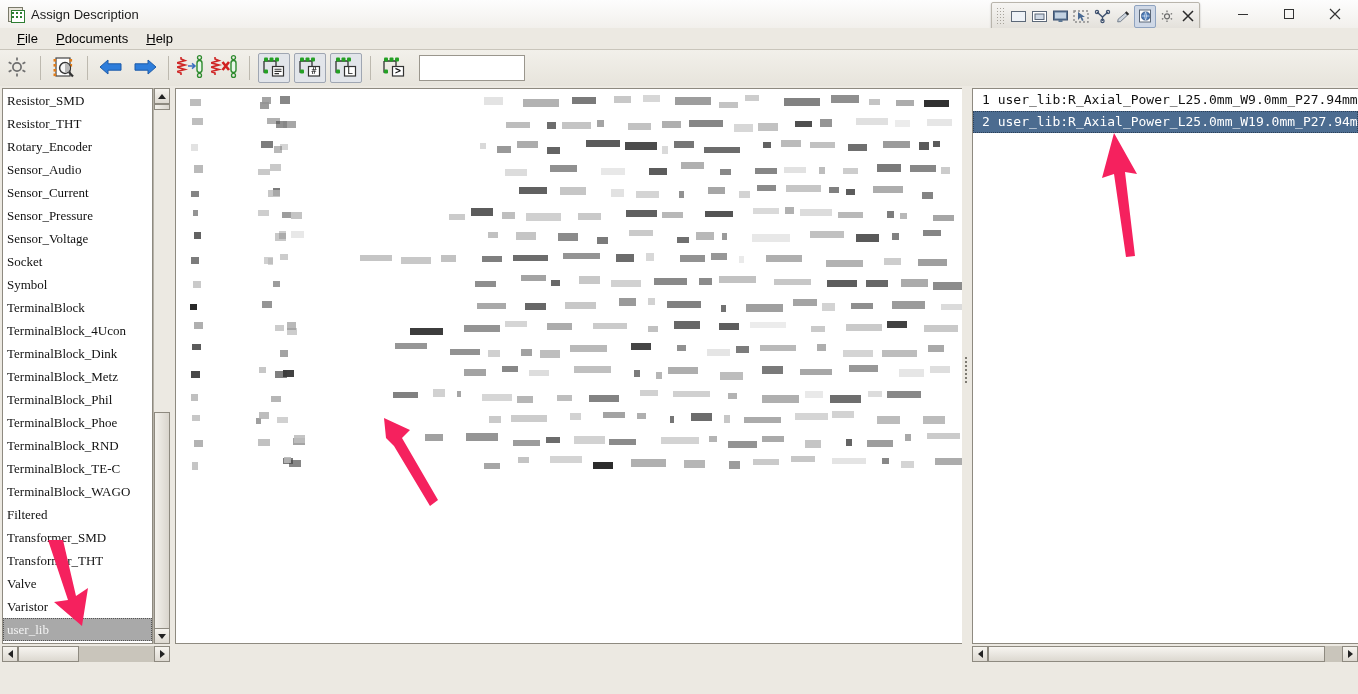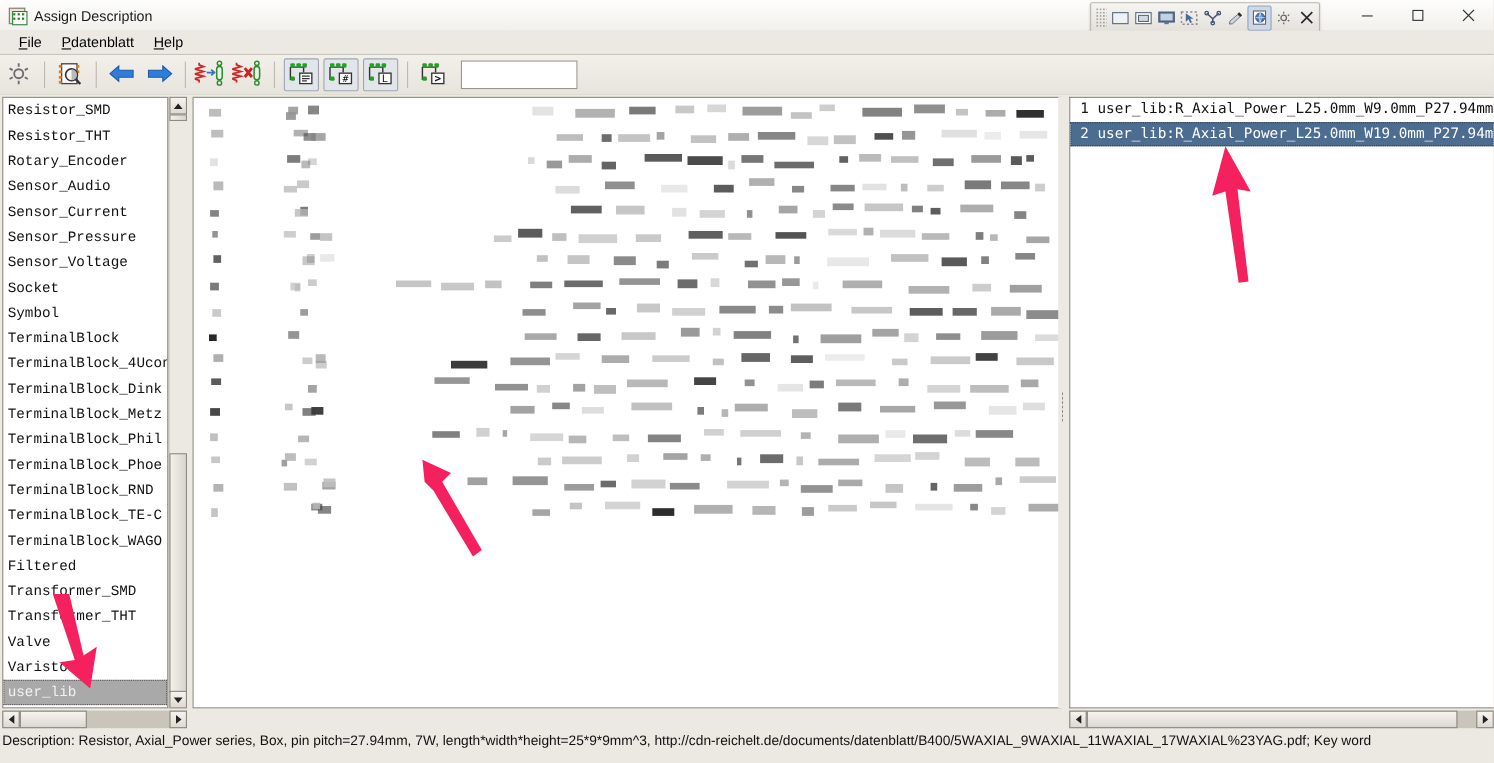--- a/index.html
+++ b/index.html
@@ -68,21 +68,21 @@
   }
 
   
   .main{position:absolute;left:0;top:86px;width:1358px;height:580px;background:#ece9e2;}
 
   .pane{position:absolute;background:#fff;border:1px solid #8e8a80;box-sizing:border-box;}
   .pane-inner{position:absolute;left:0;top:0;right:0;bottom:0;overflow:hidden;}
 
   
   #left-pane{left:2px;top:2px;width:151px;height:556px;}
-  .lib-list{font-family:Liberation Mono, monospace;font-size:13px;line-height:23px;color:#111;}
+  .lib-list{font-family:Liberation Serif, serif;font-size:13px;line-height:23px;color:#111;}
   .lib-row{height:23px;padding-left:4px;white-space:nowrap;overflow:hidden;}
   .lib-row.sel{background:#a9a9a9;color:#f2f2f2;outline:1px dotted #555;outline-offset:-1px;}
 
   
   .vsb{position:absolute;width:16px;background:#ece9e2;border-left:1px solid #b6b2a8;}
   .vsb .arrow{width:16px;height:16px;background:linear-gradient(#f6f4ef,#dedad2);border:1px solid #8e8a80;box-sizing:border-box;display:flex;align-items:center;justify-content:center;}
   .vsb .thumb{position:absolute;left:0;width:16px;background:linear-gradient(90deg,#f3f1ec,#d9d5cd);border:1px solid #8e8a80;box-sizing:border-box;}
   .hsb{position:absolute;height:16px;background:#c9c5bb;}
   .hsb .arrow{width:16px;height:16px;background:linear-gradient(#f6f4ef,#dedad2);border:1px solid #8e8a80;box-sizing:border-box;display:flex;align-items:center;justify-content:center;}
   .hsb .thumb{position:absolute;top:0;height:16px;background:linear-gradient(#f7f5f1,#dcd8d0);border:1px solid #8e8a80;box-sizing:border-box;}
@@ -210,21 +210,21 @@
     </div>
     <div class="cap-btn">
       <svg width="14" height="14" viewBox="0 0 14 14">
         <path d="M2 2 L12 12 M12 2 L2 12" stroke="#2b2b2b" stroke-width="1.5" fill="none"></path>
       </svg>
     </div>
   </div>
 
   <div class="menubar">
     <div class="menu-item"><u>F</u><span>ile</span></div>
-    <div class="menu-item"><u>P</u><span>datenblatt</span></div>
+    <div class="menu-item"><u>P</u><span>documents</span></div>
     <div class="menu-item"><u>H</u><span>elp</span></div>
   </div>
 
   <div class="toolbar">
 
     <div class="tb-btn">
       <span>
       <svg width="26" height="26" viewBox="0 0 26 26">
         <g fill="none" stroke="#6e6e6e" stroke-width="1.7">
           <circle cx="13" cy="13" r="4.1"></circle>
@@ -799,21 +799,20 @@
       </div>
       <div class="thumb" style="left:16px;width:337px;"></div>
       <div class="arrow" style="position:absolute;left:370px;top:0;">
         <div class="tri" style="border-top:4px solid transparent;border-bottom:4px solid transparent;border-left:5px solid #222;"></div>
       </div>
     </div>
 
   </div>
 
   <div class="statusbar">
-    <div class="status-line">Description: Resistor, Axial_Power series, Box, pin pitch=27.94mm, 7W, length*width*height=25*9*9mm^3, http://cdn-reichelt.de/documents/datenblatt/B400/5WAXIAL_9WAXIAL_11WAXIAL_17WAXIAL%23YAG.pdf; Key word</div>
   </div>
 
   <svg class="arrow-ann" style="left:1078px;top:128px;" width="90" height="135">
     <path d="M36 5 L59 46 L47 44 L57 128 L48 129 L36 46 L24 50 Z" fill="#F5215E"></path>
   </svg>
 
   <svg class="arrow-ann" style="left:372px;top:408px;" width="80" height="100">
     <path d="M12 10 L38 22 L30 30 L66 92 L58 98 L22 38 L14 30 Z" fill="#F5215E"></path>
   </svg>
 

